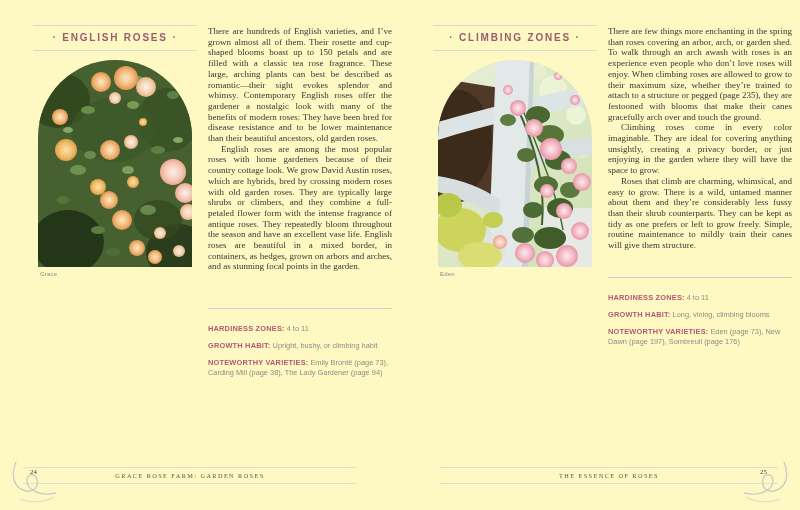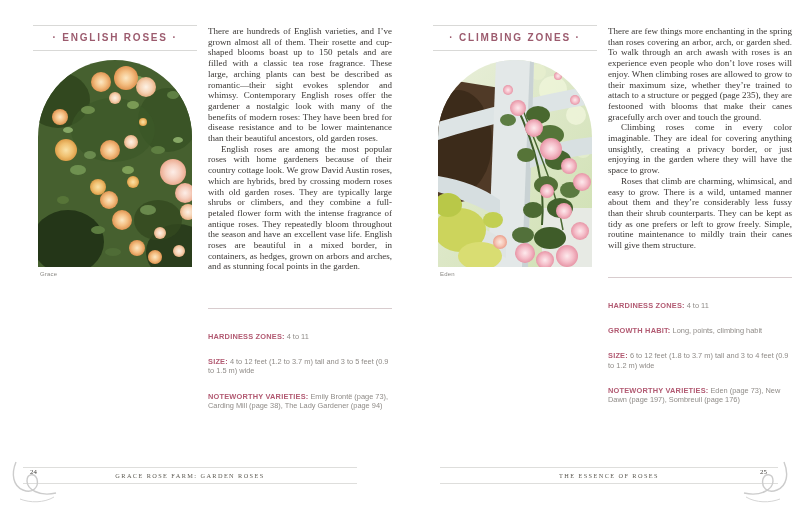--- a/index.html
+++ b/index.html
@@ -1,16 +1,16 @@
 <!DOCTYPE html>
 <html><head>
 <meta charset="utf-8">
 <style>
   html,body{margin:0;padding:0;background:#e8e8e8;}
-  .spread{position:relative;width:800px;height:510px;background:#ffffff;overflow:hidden;
+  .spread{position:relative;width:800px;height:510px;background:#fef9c3;overflow:hidden;
           font-family:"Liberation Sans",sans-serif;}
   .page{position:absolute;top:0;width:400px;height:510px;}
   .page.left{left:0;} .page.right{left:400px;}
 
   .heading{position:absolute;top:25px;border-top:1px solid #d9d9d7;border-bottom:1px solid #d9d9d7;
            padding:6px 0 7px 0;text-align:center;font-size:10px;font-weight:bold;
            letter-spacing:1.8px;color:#9c5b6e;}
   .page.left .heading{left:33px;width:164px;}
   .page.right .heading{left:33px;width:164px;}
 
@@ -21,21 +21,21 @@
   .caption{position:absolute;top:271px;left:40px;font-size:6px;color:#8c8a86;letter-spacing:.2px;}
 
   .text-col{position:absolute;left:208px;top:26px;width:184px;color:#3a3734;
             font-family:"Liberation Serif",serif;font-size:9px;line-height:10.7px;text-align:justify;}
   .text-col p{margin:0;}
   .text-col p.indent{text-indent:13px;}
 
   .info{position:absolute;left:208px;width:184px;border-top:1px solid #d8ccce;padding-top:7px;
         font-family:"Liberation Sans",sans-serif;font-size:7.4px;line-height:9.2px;text-align:left;}
   .page.left .info{top:308px;} .page.right .info{top:277px;}
-  .info p{margin:16px 0 4px 0;}
+  .info p{margin:8px 0 4px 0;}
   .ilabel{color:#b25a72;font-weight:bold;letter-spacing:.2px;margin-right:2px;}
   .ival{color:#8f8b87;}
 
   .runhead{position:absolute;top:467px;height:15px;border-top:1px solid #dededc;border-bottom:1px solid #dededc;
            text-align:center;font-family:"Liberation Serif",serif;font-size:6.3px;letter-spacing:1.4px;
            color:#5c5a52;line-height:15px;}
   .page.left .runhead{left:23px;width:334px;}
   .page.right .runhead{left:40px;width:338px;}
 
   .flourish{position:absolute;top:458px;width:54px;height:46px;}
@@ -128,21 +128,21 @@
     </div>
     <div class="caption">Grace</div>
 
     <div class="text-col">
       <p>There are hundreds of English varieties, and I’ve grown almost all of them. Their rosette and cup-shaped blooms boast up to 150 petals and are filled with a classic tea rose fragrance. These large, arching plants can best be described as romantic—their sight evokes splendor and whimsy. Contemporary English roses offer the gardener a nostalgic look with many of the benefits of modern roses: They have been bred for disease resistance and to be lower maintenance than their beautiful ancestors, old garden roses.</p>
       <p class="indent">English roses are among the most popular roses with home gardeners because of their country cottage look. We grow David Austin roses, which are hybrids, bred by crossing modern roses with old garden roses. They are typically large shrubs or climbers, and they combine a full-petaled flower form with the intense fragrance of antique roses. They repeatedly bloom throughout the season and have an excellent vase life. English roses are beautiful in a mixed border, in containers, as hedges, grown on arbors and arches, and as stunning focal points in the garden.</p>
     </div>
 
     <div class="info">
       <p><span class="ilabel">HARDINESS ZONES:</span><span class="ival">4 to 11</span></p>
-      <p><span class="ilabel">SIZE:</span><span class="ival">4 to 12 feet (1.2 to 3.7 m) tall and 3 to 5 feet (0.9 to 1.5 m) wide</span></p>
+      <p><span class="ilabel">GROWTH HABIT:</span><span class="ival">Upright, bushy, or climbing habit</span></p>
       <p><span class="ilabel">NOTEWORTHY VARIETIES:</span><span class="ival">Emily Brontë (page 73), Carding Mill (page 38), The Lady Gardener (page 94)</span></p>
     </div>
 
     <div class="runhead">GRACE ROSE FARM: GARDEN ROSES</div>
     <svg class="flourish" viewBox="0 0 54 46">
       <path d="M8 4 C3 16 5 28 15 32 C25 36 31 29 29 21 C27 15 19 15 19 23 C19 31 31 39 48 35" fill="none" stroke="#cccccc" stroke-width="1.4"></path>
       <path d="M12 41 C22 45 36 45 46 39" fill="none" stroke="#d6d6d6" stroke-width="1"></path>
     </svg>
     <div class="pagenum">24</div>
   </section>
@@ -226,22 +226,21 @@
     <div class="caption">Eden</div>
 
     <div class="text-col">
       <p>There are few things more enchanting in the spring than roses covering an arbor, arch, or garden shed. To walk through an arch awash with roses is an experience even people who don’t love roses will enjoy. When climbing roses are allowed to grow to their maximum size, whether they’re trained to attach to a structure or pegged (page 235), they are festooned with blooms that make their canes gracefully arch over and touch the ground.</p>
       <p class="indent">Climbing roses come in every color imaginable. They are ideal for covering anything unsightly, creating a privacy border, or just enjoying in the garden where they will have the space to grow.</p>
       <p class="indent">Roses that climb are charming, whimsical, and easy to grow. There is a wild, untamed manner about them and they’re considerably less fussy than their shrub counterparts. They can be kept as tidy as one prefers or left to grow freely. Simple, routine maintenance to mildly train their canes will give them structure.</p>
     </div>
 
     <div class="info">
       <p><span class="ilabel">HARDINESS ZONES:</span><span class="ival">4 to 11</span></p>
-      <p><span class="ilabel">GROWTH HABIT:</span><span class="ival">Long, points, climbing habit</span></p>
-      <p><span class="ilabel">SIZE:</span><span class="ival">6 to 12 feet (1.8 to 3.7 m) tall and 3 to 4 feet (0.9 to 1.2 m) wide</span></p>
+      <p><span class="ilabel">GROWTH HABIT:</span><span class="ival">Long, vining, climbing blooms</span></p>
       <p><span class="ilabel">NOTEWORTHY VARIETIES:</span><span class="ival">Eden (page 73), New Dawn (page 197), Sombreuil (page 176)</span></p>
     </div>
 
     <div class="runhead">THE ESSENCE OF ROSES</div>
     <svg class="flourish" viewBox="0 0 54 46">
       <path d="M8 4 C3 16 5 28 15 32 C25 36 31 29 29 21 C27 15 19 15 19 23 C19 31 31 39 48 35" fill="none" stroke="#cccccc" stroke-width="1.4"></path>
       <path d="M12 41 C22 45 36 45 46 39" fill="none" stroke="#d6d6d6" stroke-width="1"></path>
     </svg>
     <div class="pagenum">25</div>
   </section>

